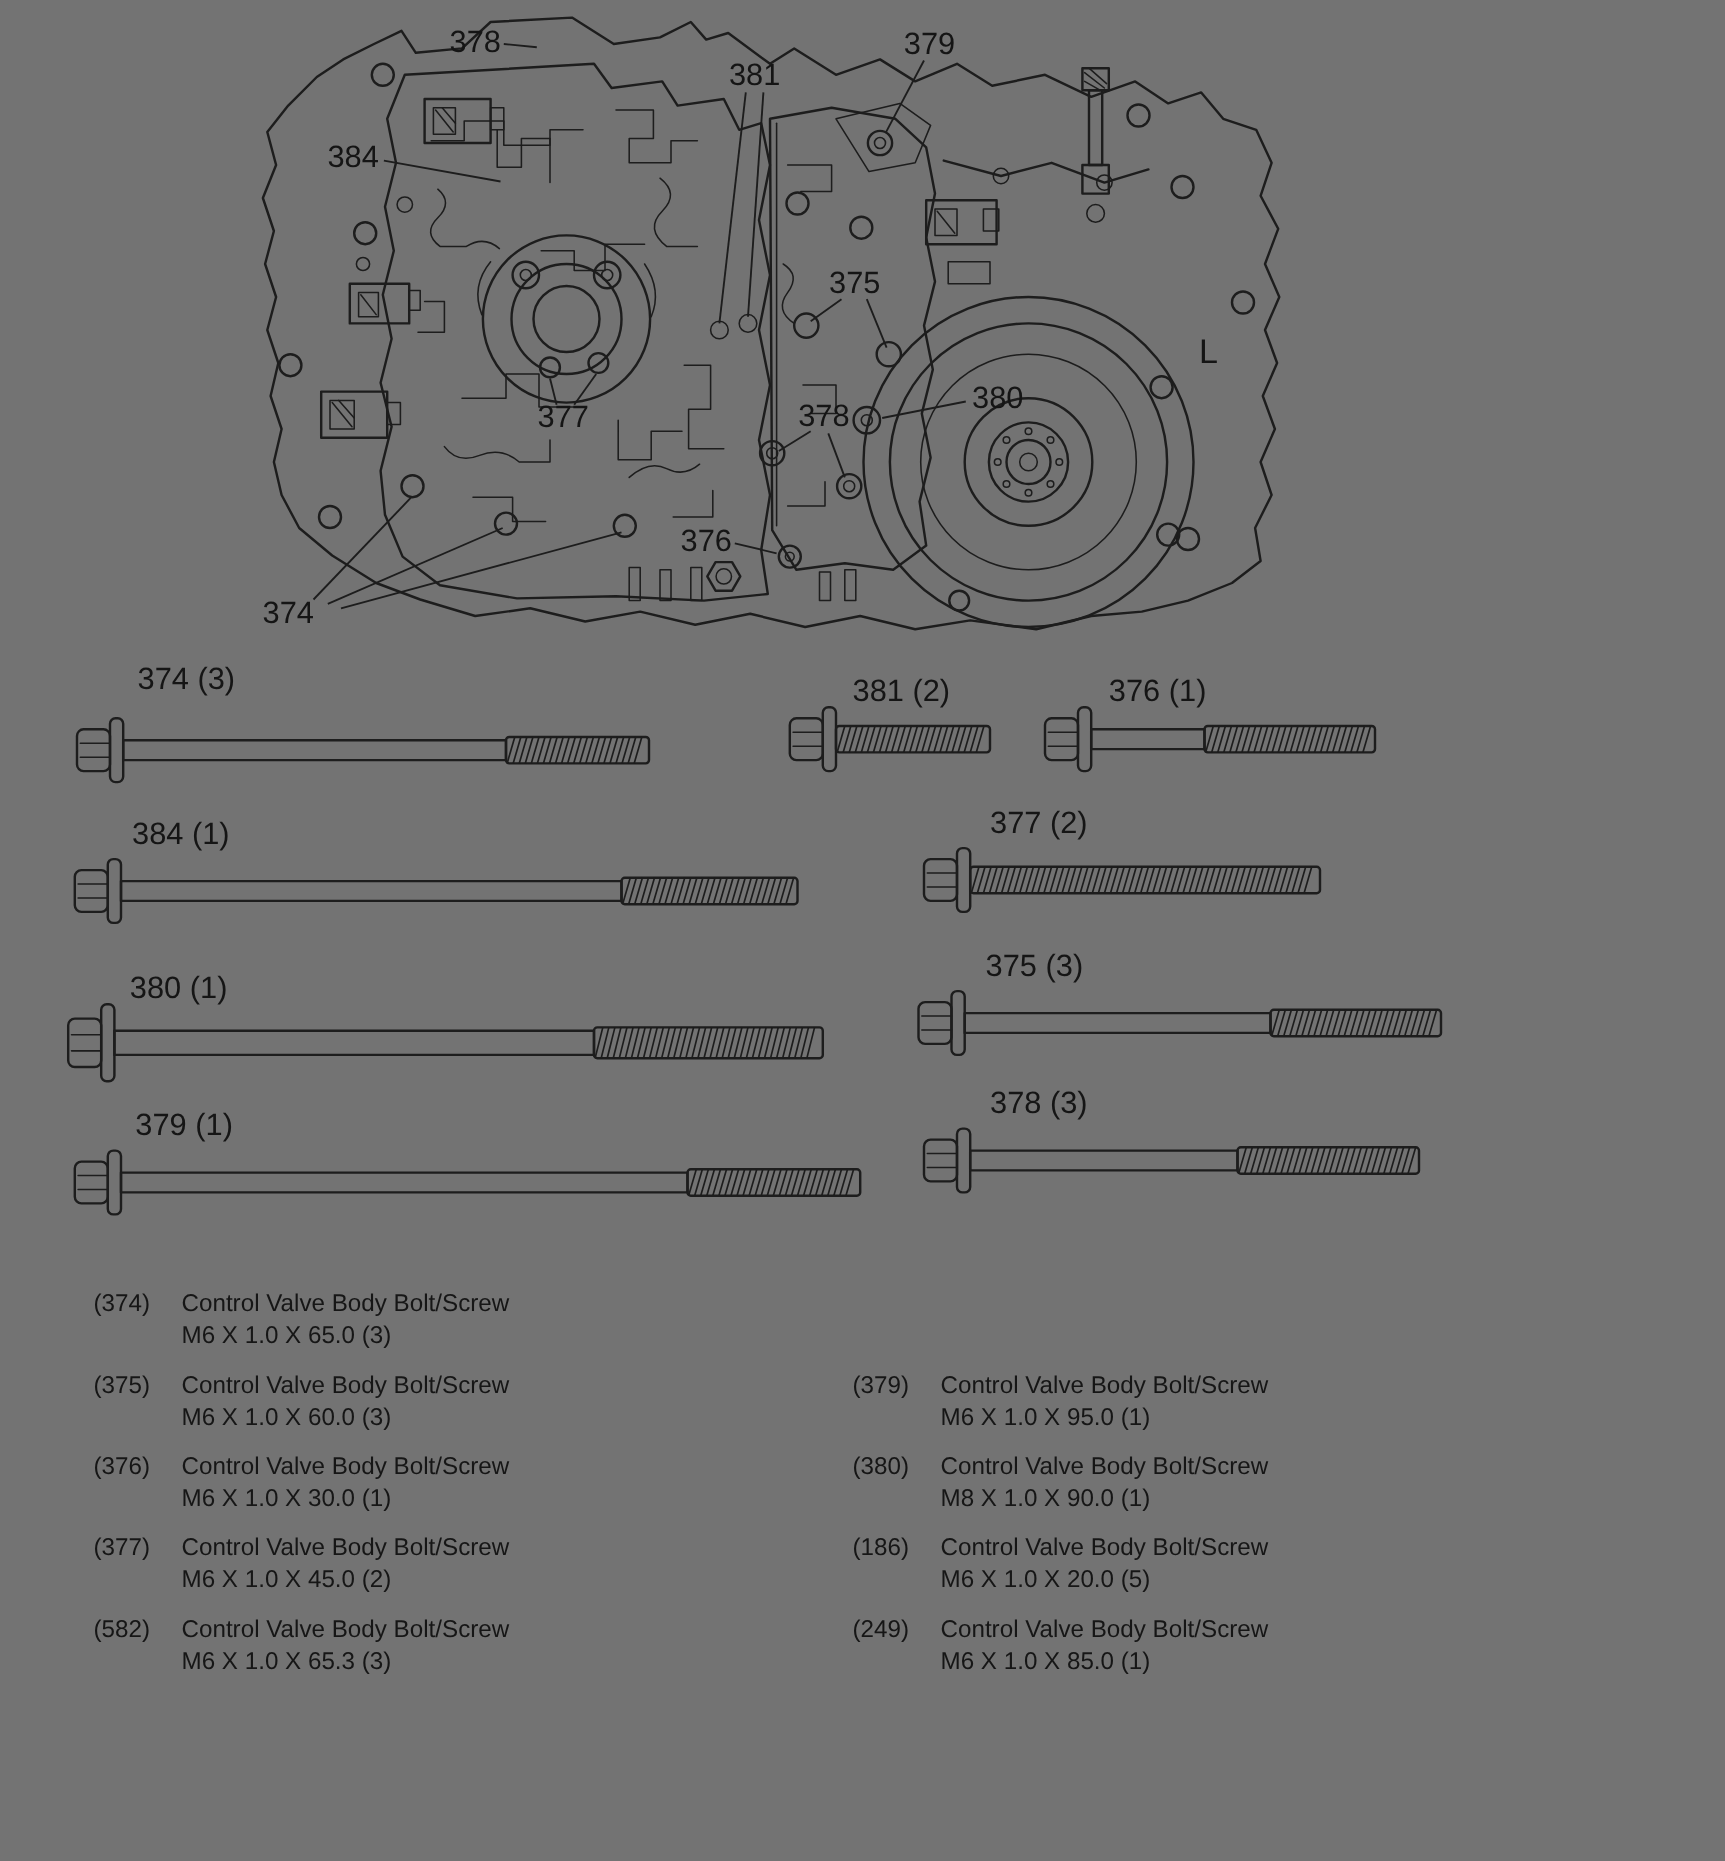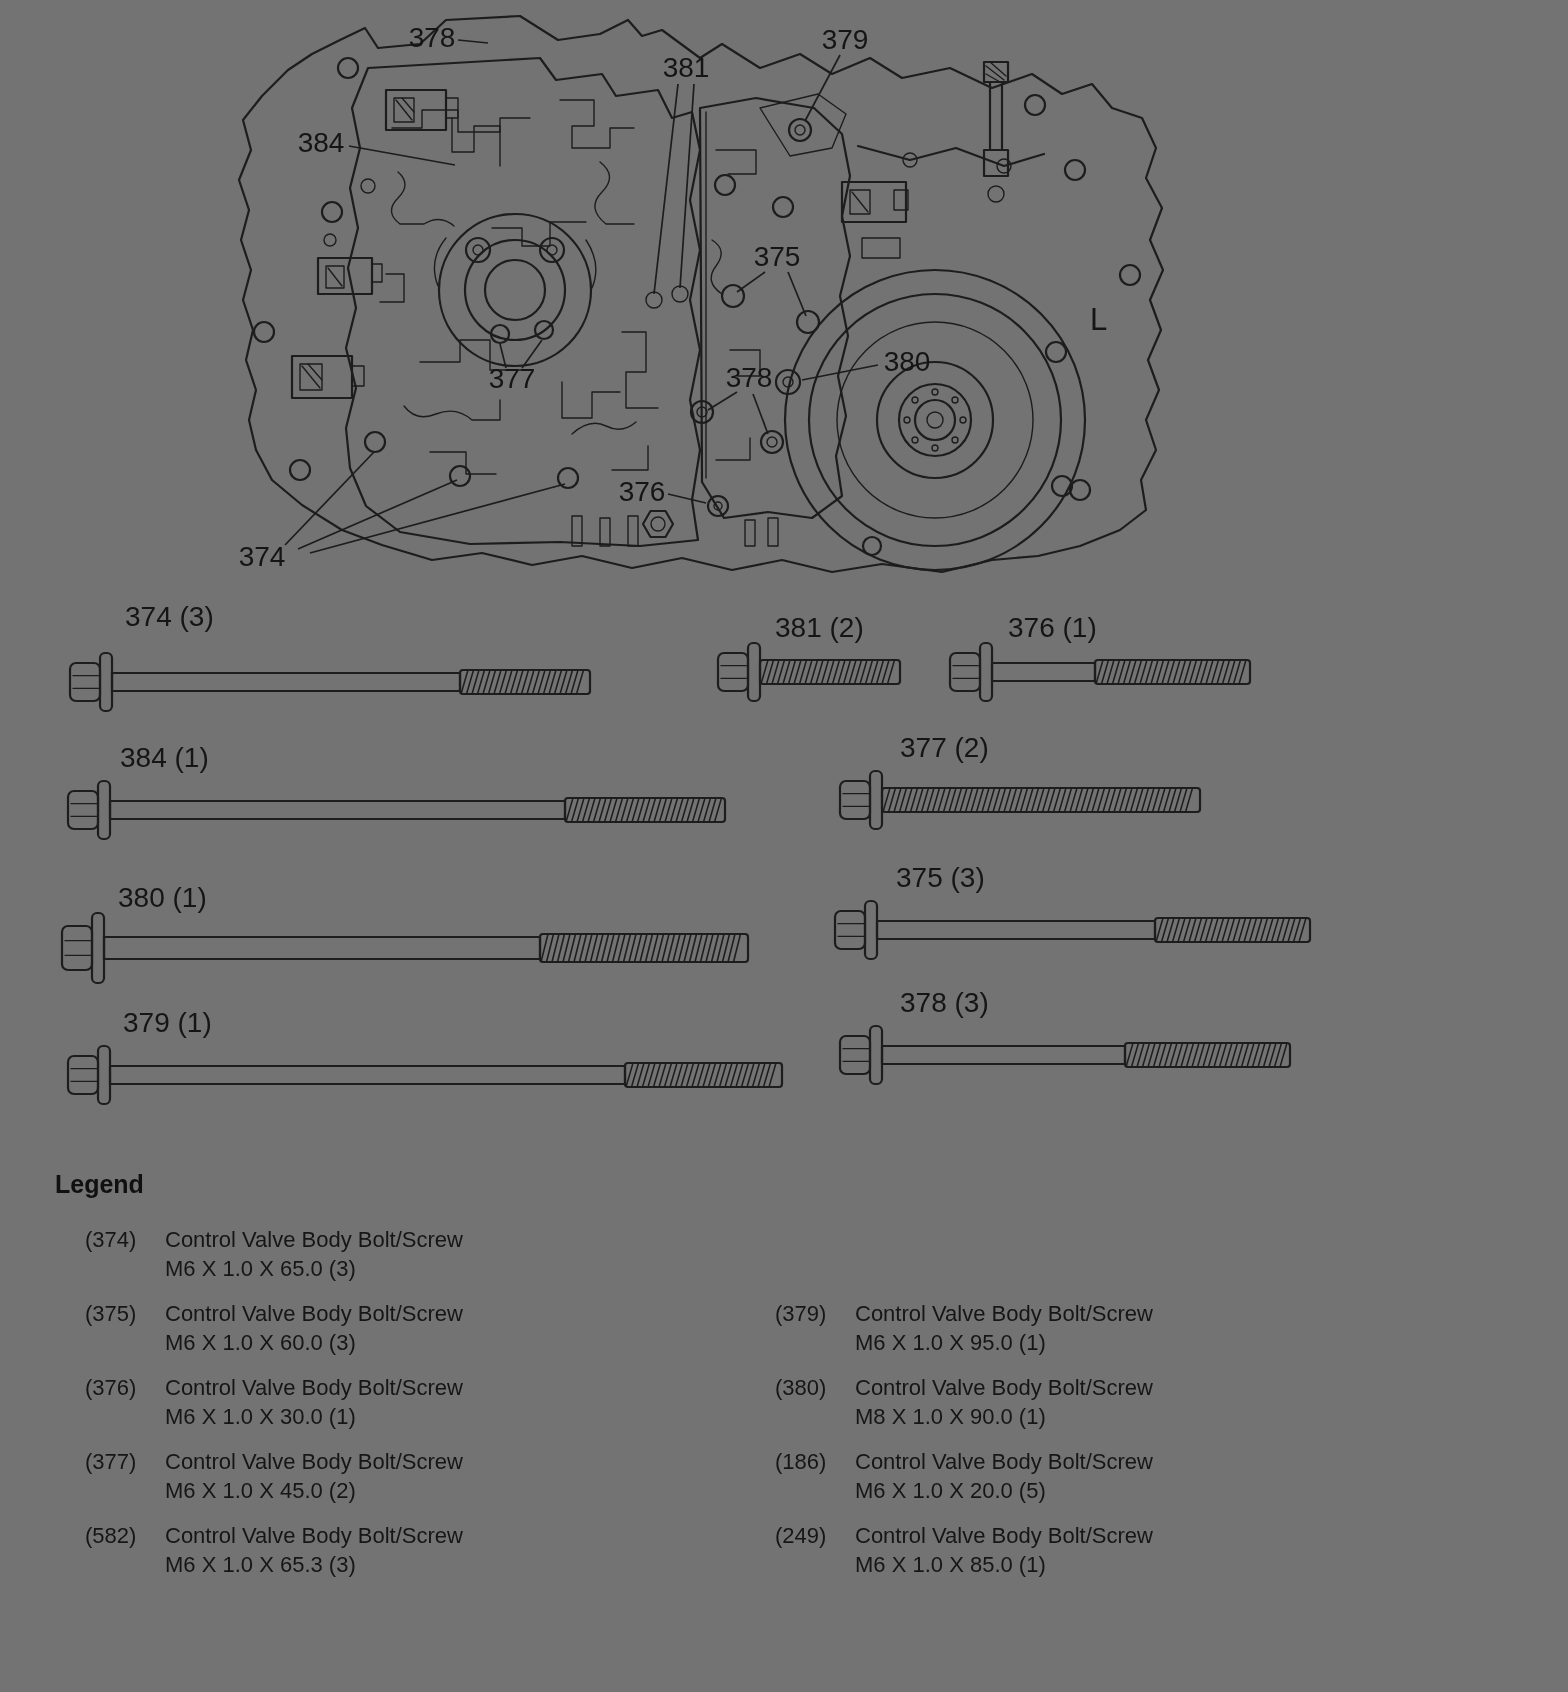--- a/index.html
+++ b/index.html
@@ -541,21 +541,20 @@
           <line x1="1270.5" y1="1043" x2="1263.5" y2="1067" class="th"></line>
           <line x1="1276" y1="1043" x2="1269" y2="1067" class="th"></line>
           <line x1="1281.5" y1="1043" x2="1274.5" y2="1067" class="th"></line>
           <line x1="1287" y1="1043" x2="1280" y2="1067" class="th"></line>
           <text x="900" y="1012" class="co">378 (3)</text>
         </g>
       </g>
   </svg>
 
   <section class="legend">
-    <h2>Legend</h2>
     <div class="legend-cols">
 
       <div class="col-left">
         <div class="entry">
           <span class="ref">(374)</span>
           <span class="desc">
             <span>Control Valve Body Bolt/Screw</span><br>
             <span>M6 X 1.0 X 65.0 (3)</span>
           </span>
         </div>

